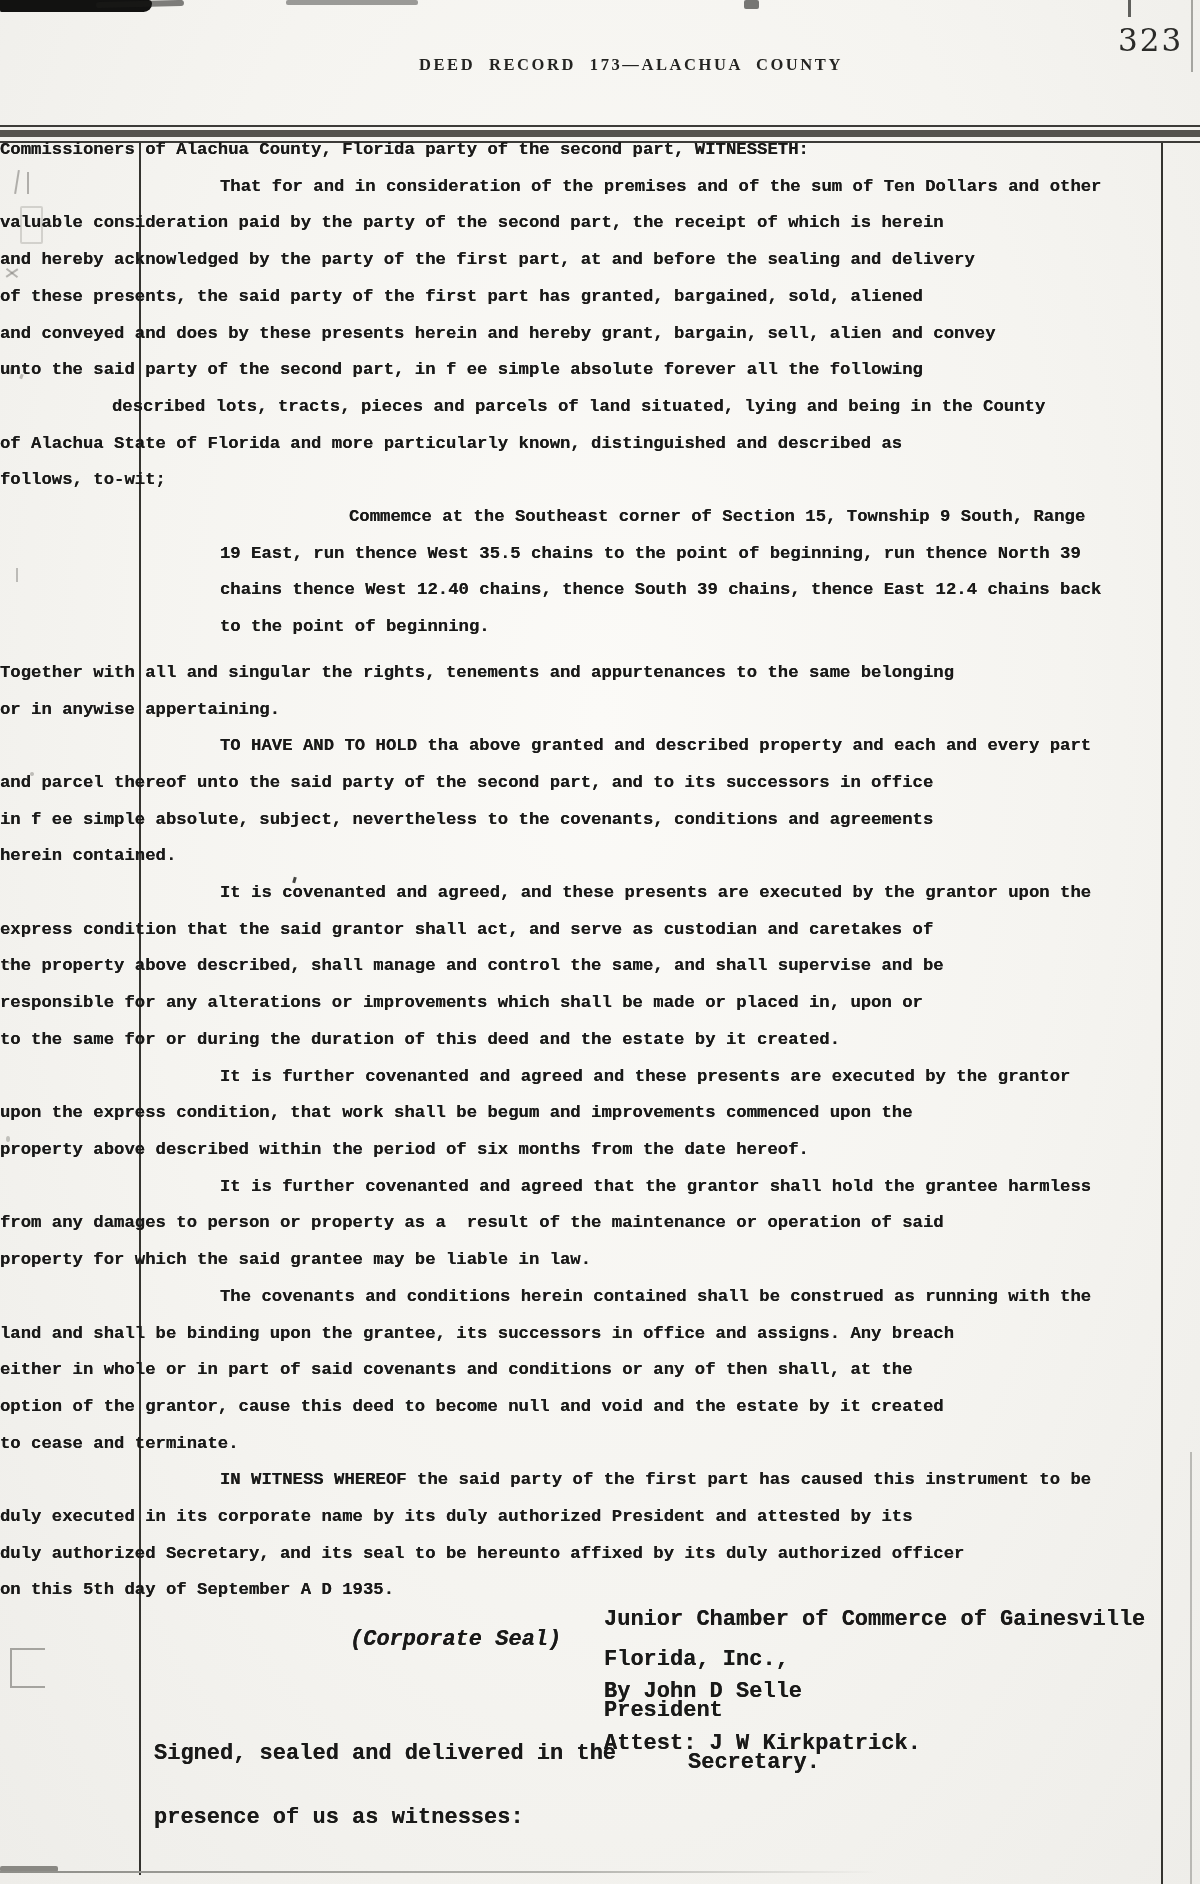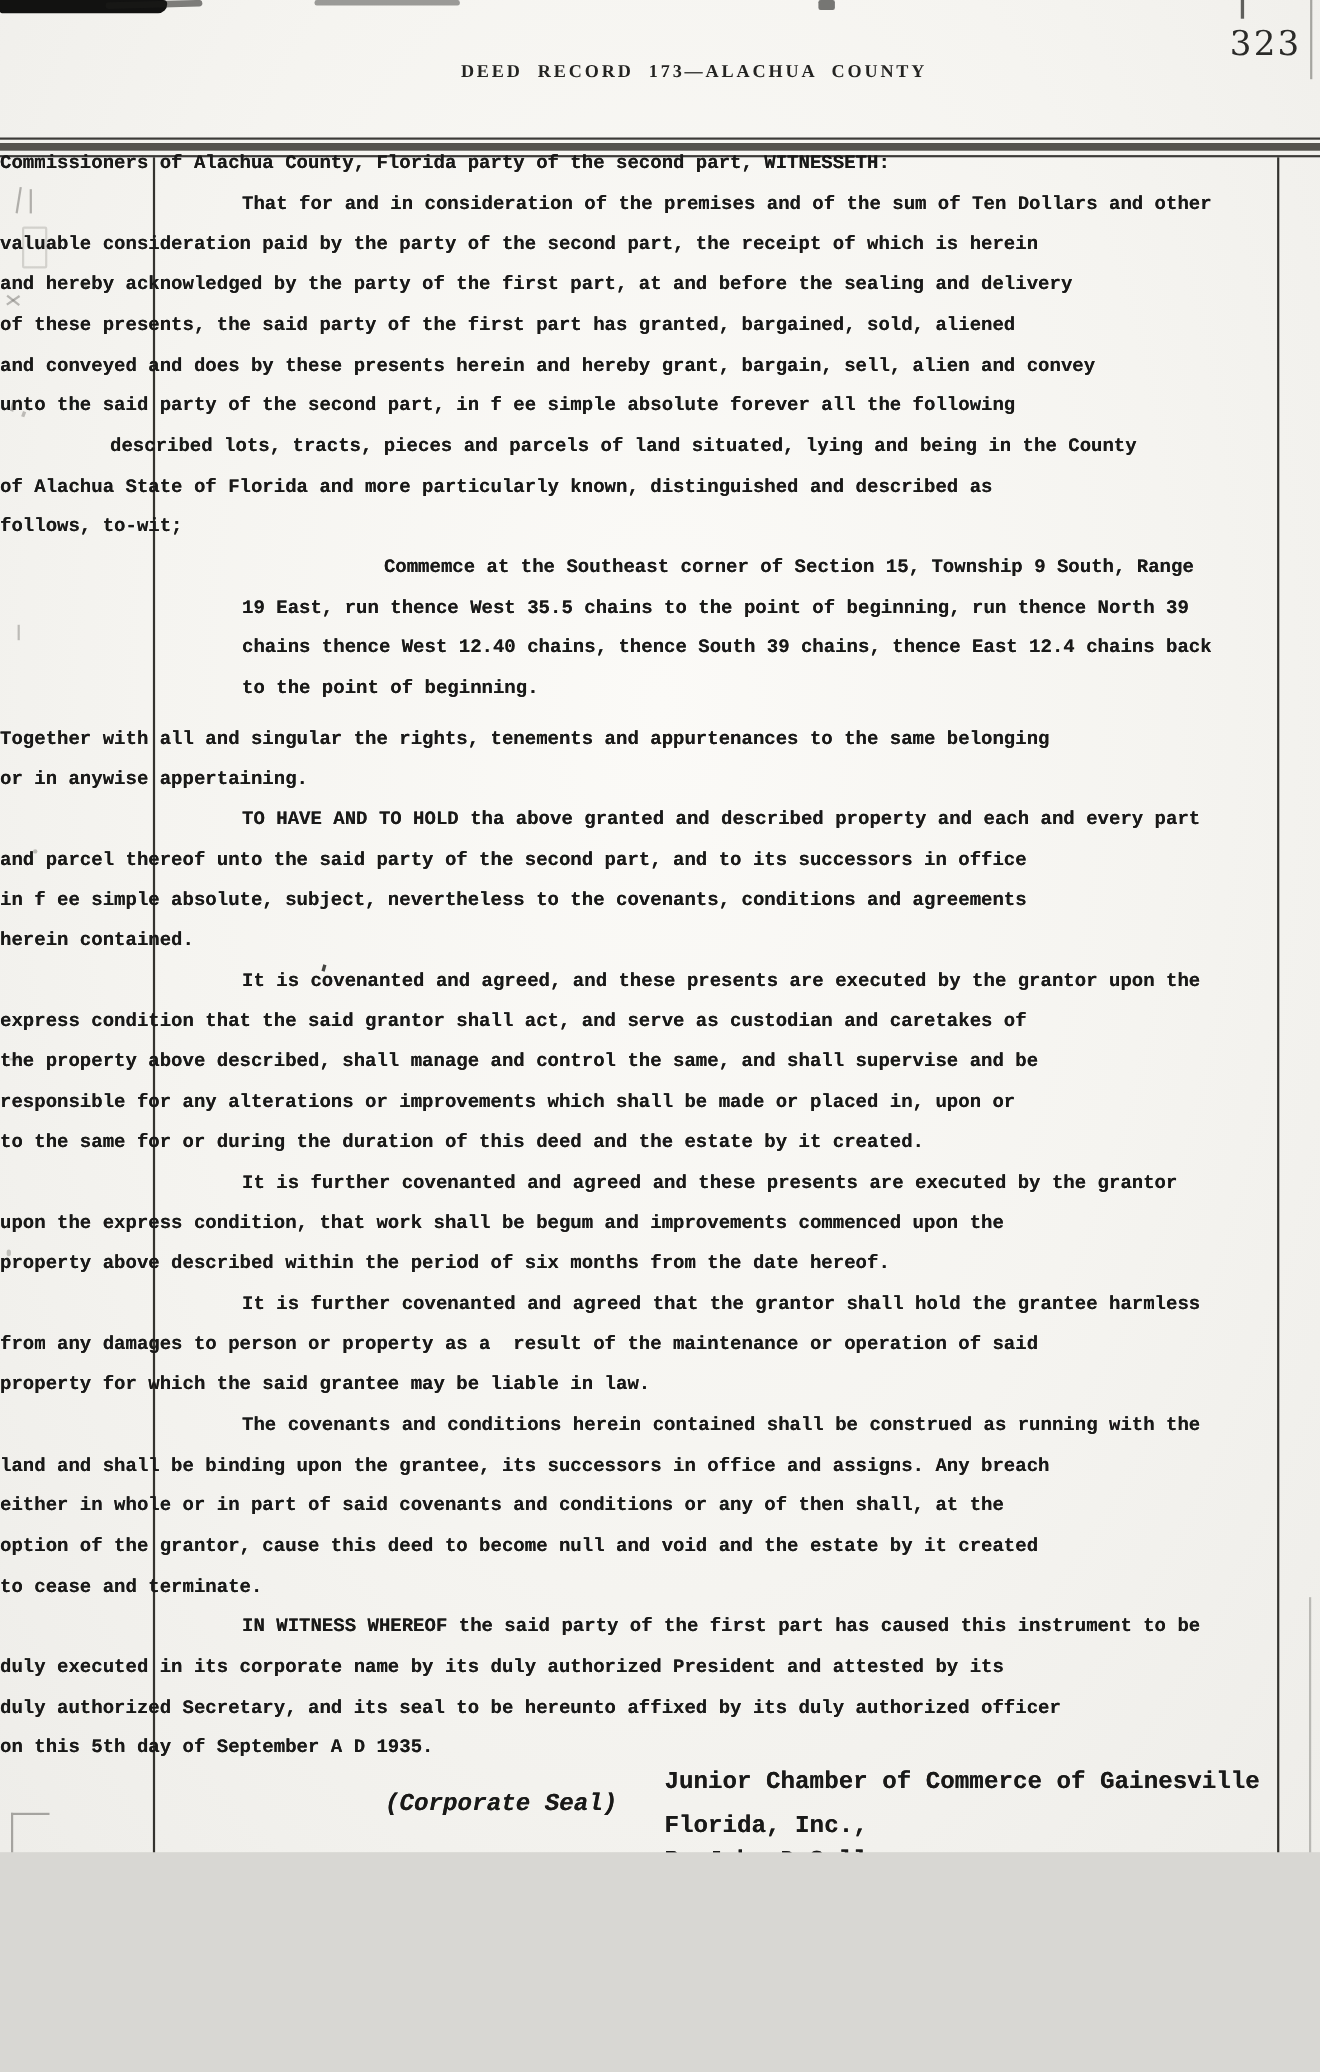--- a/index.html
+++ b/index.html
@@ -1,19 +1,19 @@
 <!DOCTYPE html>
 <html><head>
 <meta charset="utf-8">
 <style>
   * { margin:0; padding:0; box-sizing:border-box; }
   html,body { background:#d8d7d3; }
   .page {
     position:relative;
-    width:1200px; height:1684px;
+    width:1200px; height:1884px;
     margin:0 auto;
     overflow:hidden;
     background: radial-gradient(ellipse at 50% 38%, #fbfaf7 0%, #f5f4f0 55%, #eeede9 100%);
     font-family:"Liberation Mono","DejaVu Sans Mono",monospace;
   }
 
   
   .page-number {
     position:absolute; left:1118px; top:22px;
     font-family:"DejaVu Serif","Liberation Serif",serif;
@@ -65,21 +65,21 @@
 
   
   .deed-body { position:absolute; left:0; top:132px; width:1200px; color:#191918; }
   .ln {
     font-size:17.3px; font-weight:700; line-height:36.7px;
     white-space:pre; text-shadow:0 0 .5px rgba(25,25,24,.85);
   }
   .m0 { }
   .m1 { padding-left:220px; }
   .m2 { padding-left:349px; }
-  .ms { padding-left:100px; }
+  .ms { padding-left:100px;margin-left:12px; }
   .gap { margin-top:9px; }
 
   
   .sig {
     position:absolute; color:#191918;
     font-size:22px; font-weight:700; line-height:19px;
     white-space:pre; text-shadow:0 0 .5px rgba(25,25,24,.85);
   }
   .sig-seal      { left:350px; top:1630px;font-style:italic; }
   .sig-company1  { left:604px; top:1610px; }

